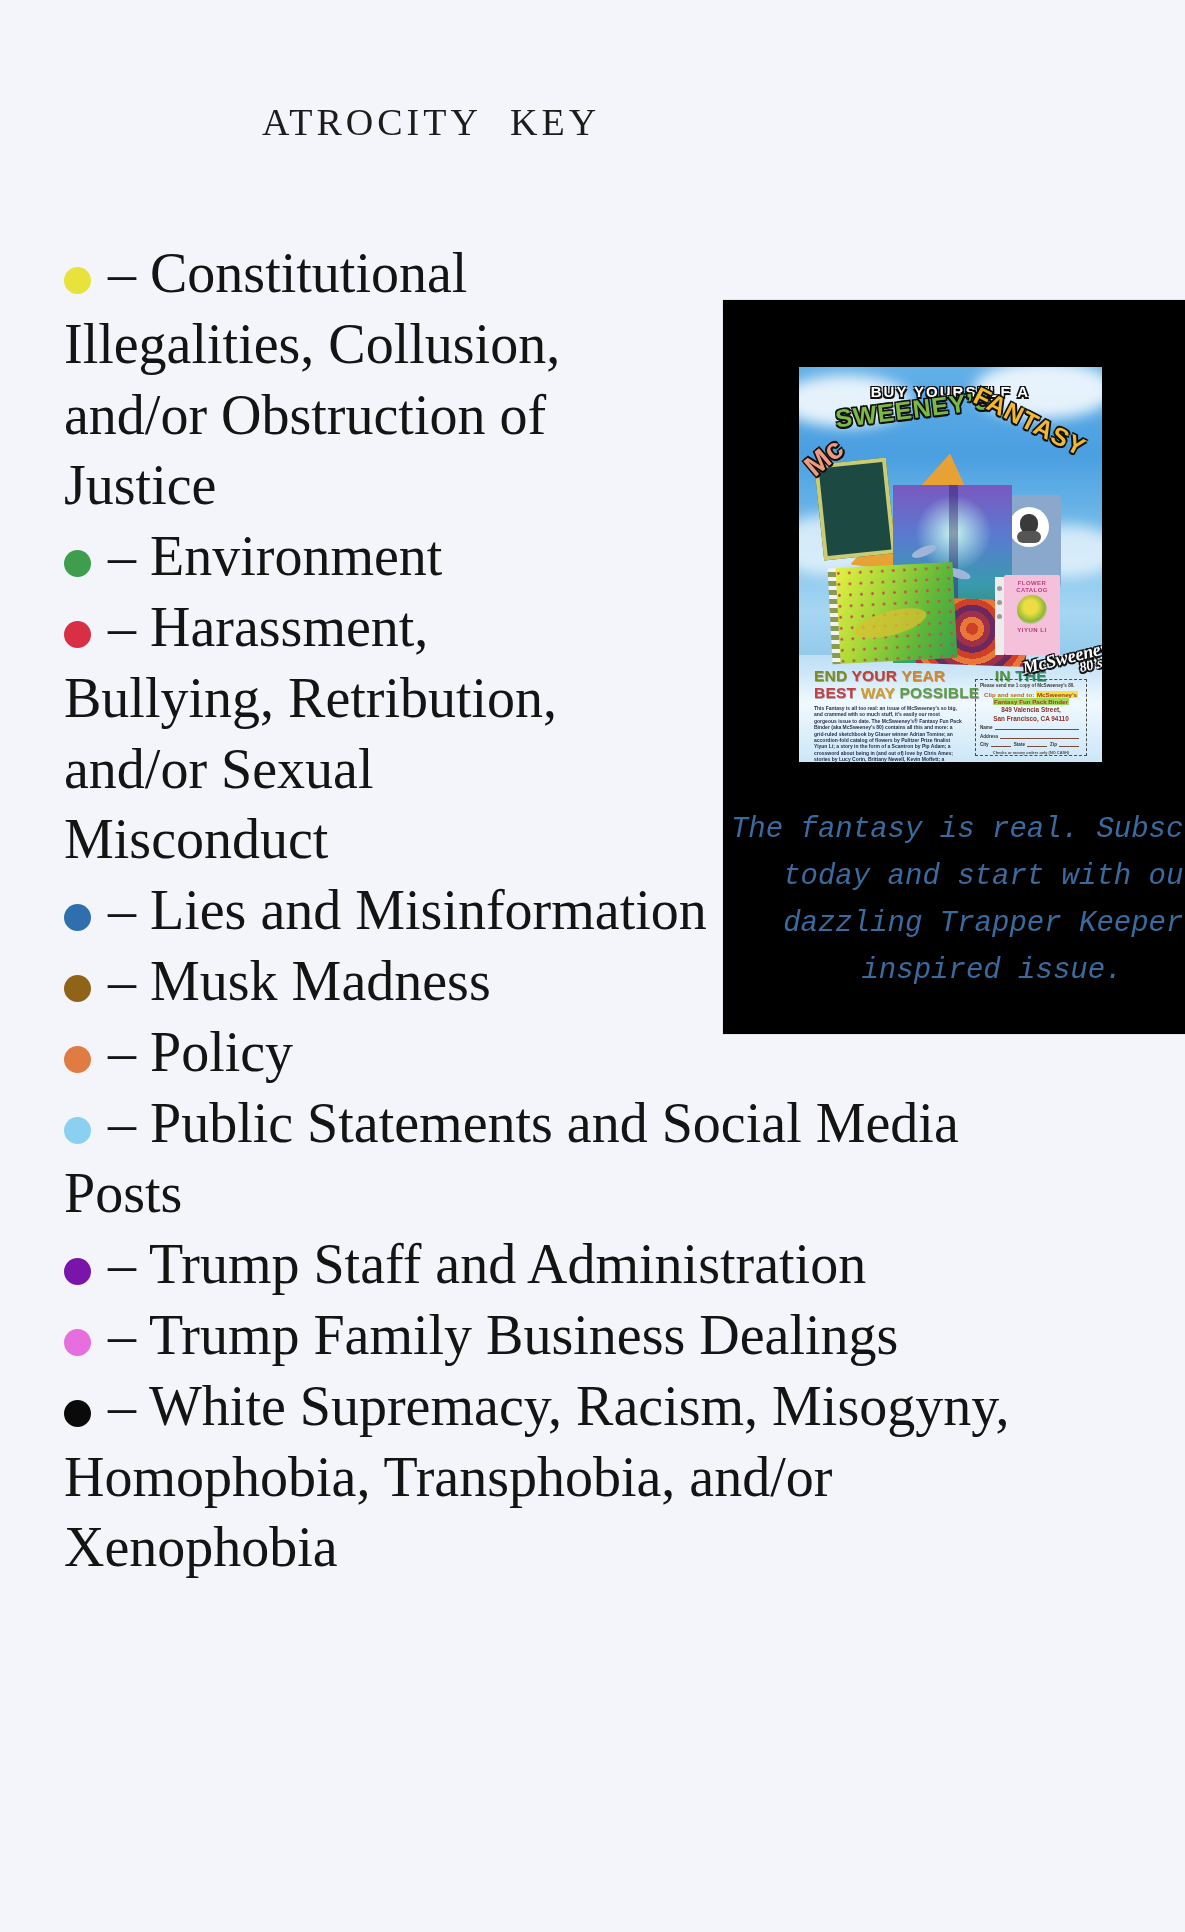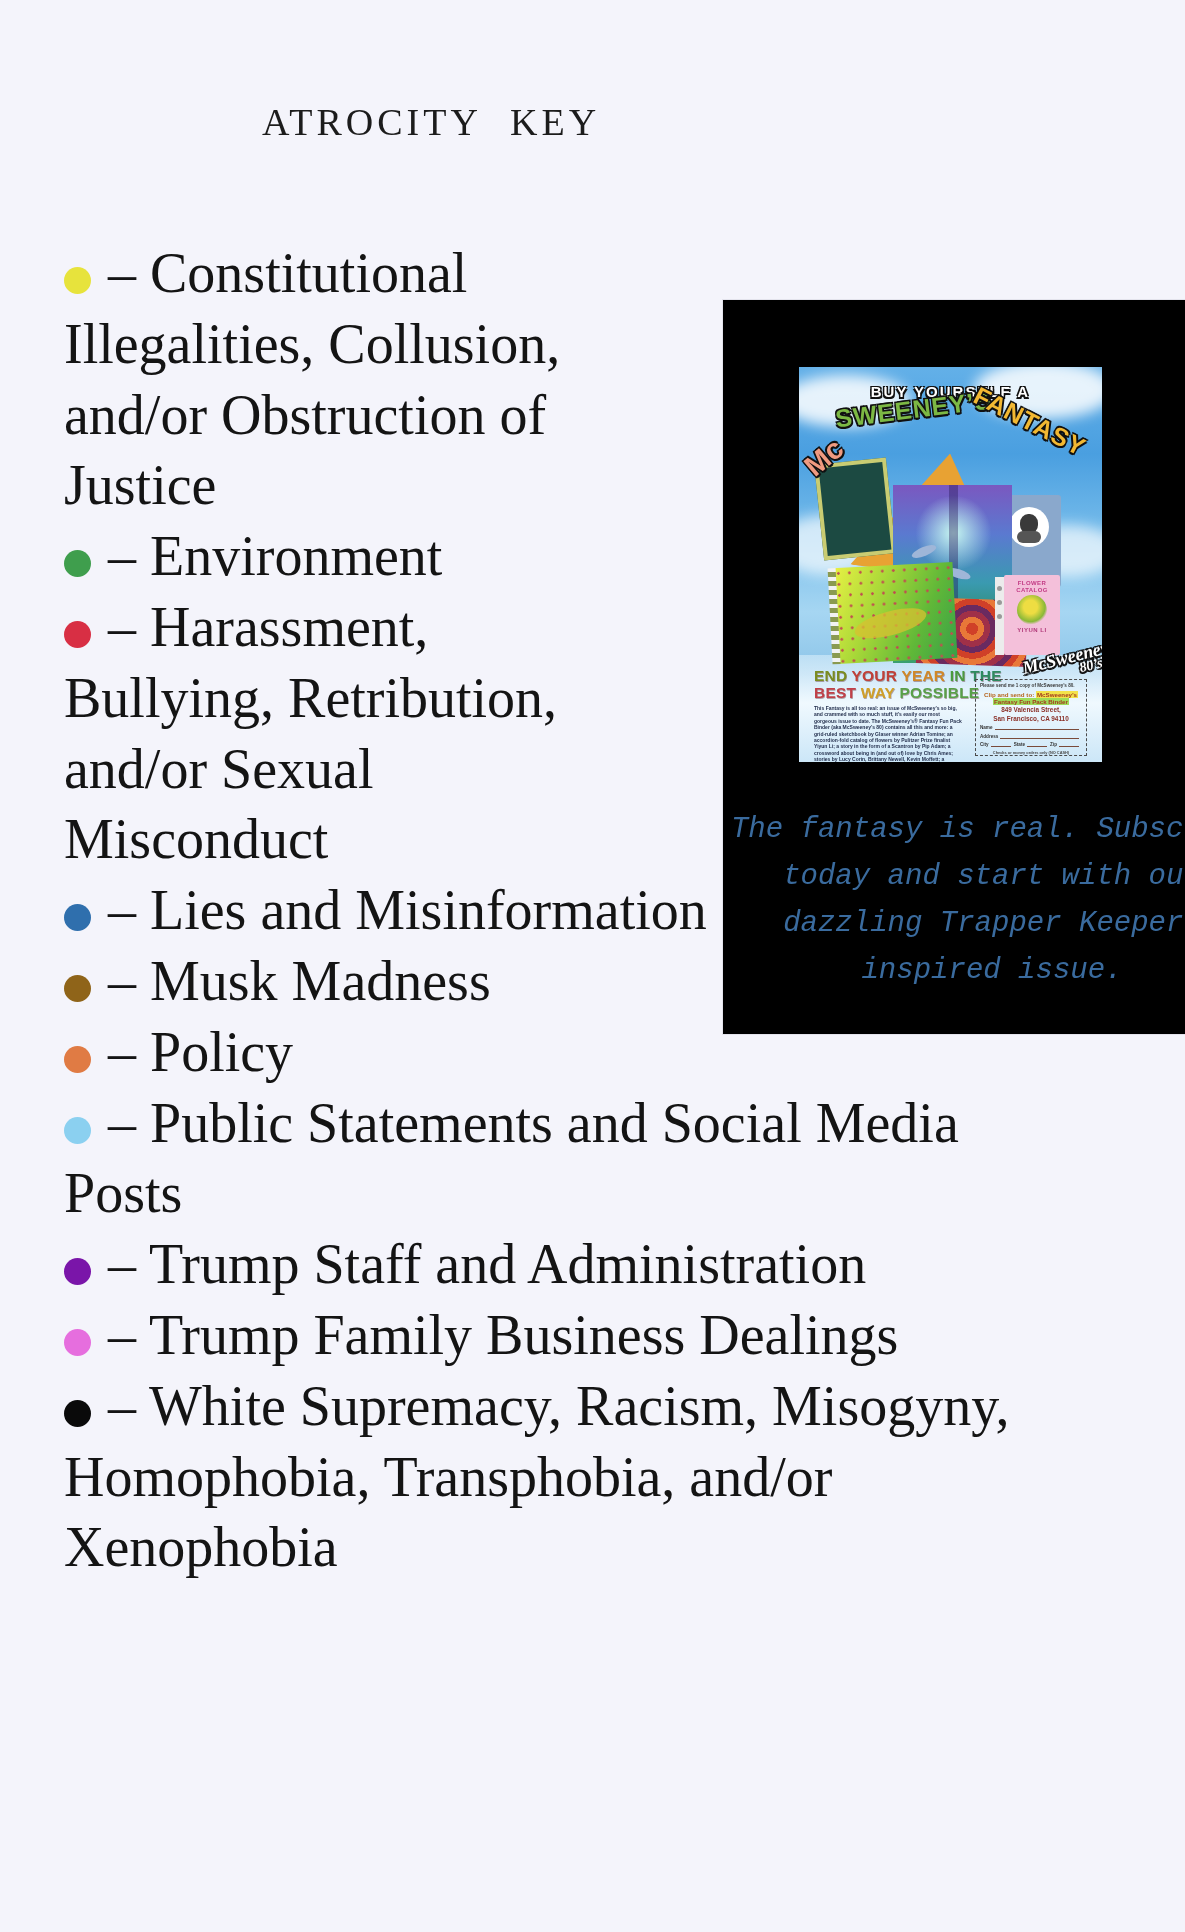--- a/index.html
+++ b/index.html
@@ -169,21 +169,21 @@
           <i></i>
           <i></i>
         </div>
       <div class="pink-booklet">
         <p class="fc-title">FLOWER CATALOG</p>
         <div class="flower"></div>
         <p class="fc-author">YIYUN LI</p>
       </div>
 
       <div class="ad-headline" id="ad-headline">
-          <div><span style="color: rgb(122, 140, 32);">END</span> <span style="color: rgb(192, 64, 56);">YOUR</span> <span style="color: rgb(208, 136, 40); margin-top: 22px;">YEAR</span> <span style="color: rgb(74, 154, 64);">IN</span> <span style="color: rgb(46, 138, 96);">THE</span></div>
+          <div><span style="color: rgb(122, 140, 32);">END</span> <span style="color: rgb(192, 64, 56);">YOUR</span> <span style="color: rgb(208, 136, 40); margin-top: 22px;">YEAR</span> <span style="color: rgb(74, 154, 64); margin-left: 45px;">IN</span> <span style="color: rgb(46, 138, 96);">THE</span></div>
           <div><span style="color: rgb(192, 64, 72);">BEST</span> <span style="color: rgb(208, 160, 40);">WAY</span> <span style="color: rgb(88, 160, 72);">POSSIBLE</span></div>
         </div>
       <p class="ad-body">This Fantasy is all too real: an issue of McSweeney’s so big, and crammed with so much stuff, it’s easily our most gorgeous issue to date. The McSweeney’s® Fantasy Fun Pack Binder (aka McSweeney’s 80) contains all this and more: a grid-ruled sketchbook by Glaser winner Adrian Tomine; an accordion-fold catalog of flowers by Pulitzer Prize finalist Yiyun Li; a story in the form of a Scantron by Pip Adam; a crossword about being in (and out of) love by Chris Ames; stories by Lucy Corin, Brittany Newell, Kevin Moffett; a National Book Award–longlisted debut novel; the 2025 Stephen Dixon Award–winning story by Akhim Alexis; a letter by; more letters by Amelie Chen, Steven Dunn, and Molly McGhee; and a truly gnarly amount more!</p>
 
       <div class="coupon">
         <p class="coupon-request">Please send me 1 copy of McSweeney’s 80.</p>
         <p class="coupon-clip"><span>Clip and send to:</span>
           <span class="hl-yellow">McSweeney’s</span><br>
           <span class="hl-green">Fantasy Fun Pack Binder</span>
         </p>

